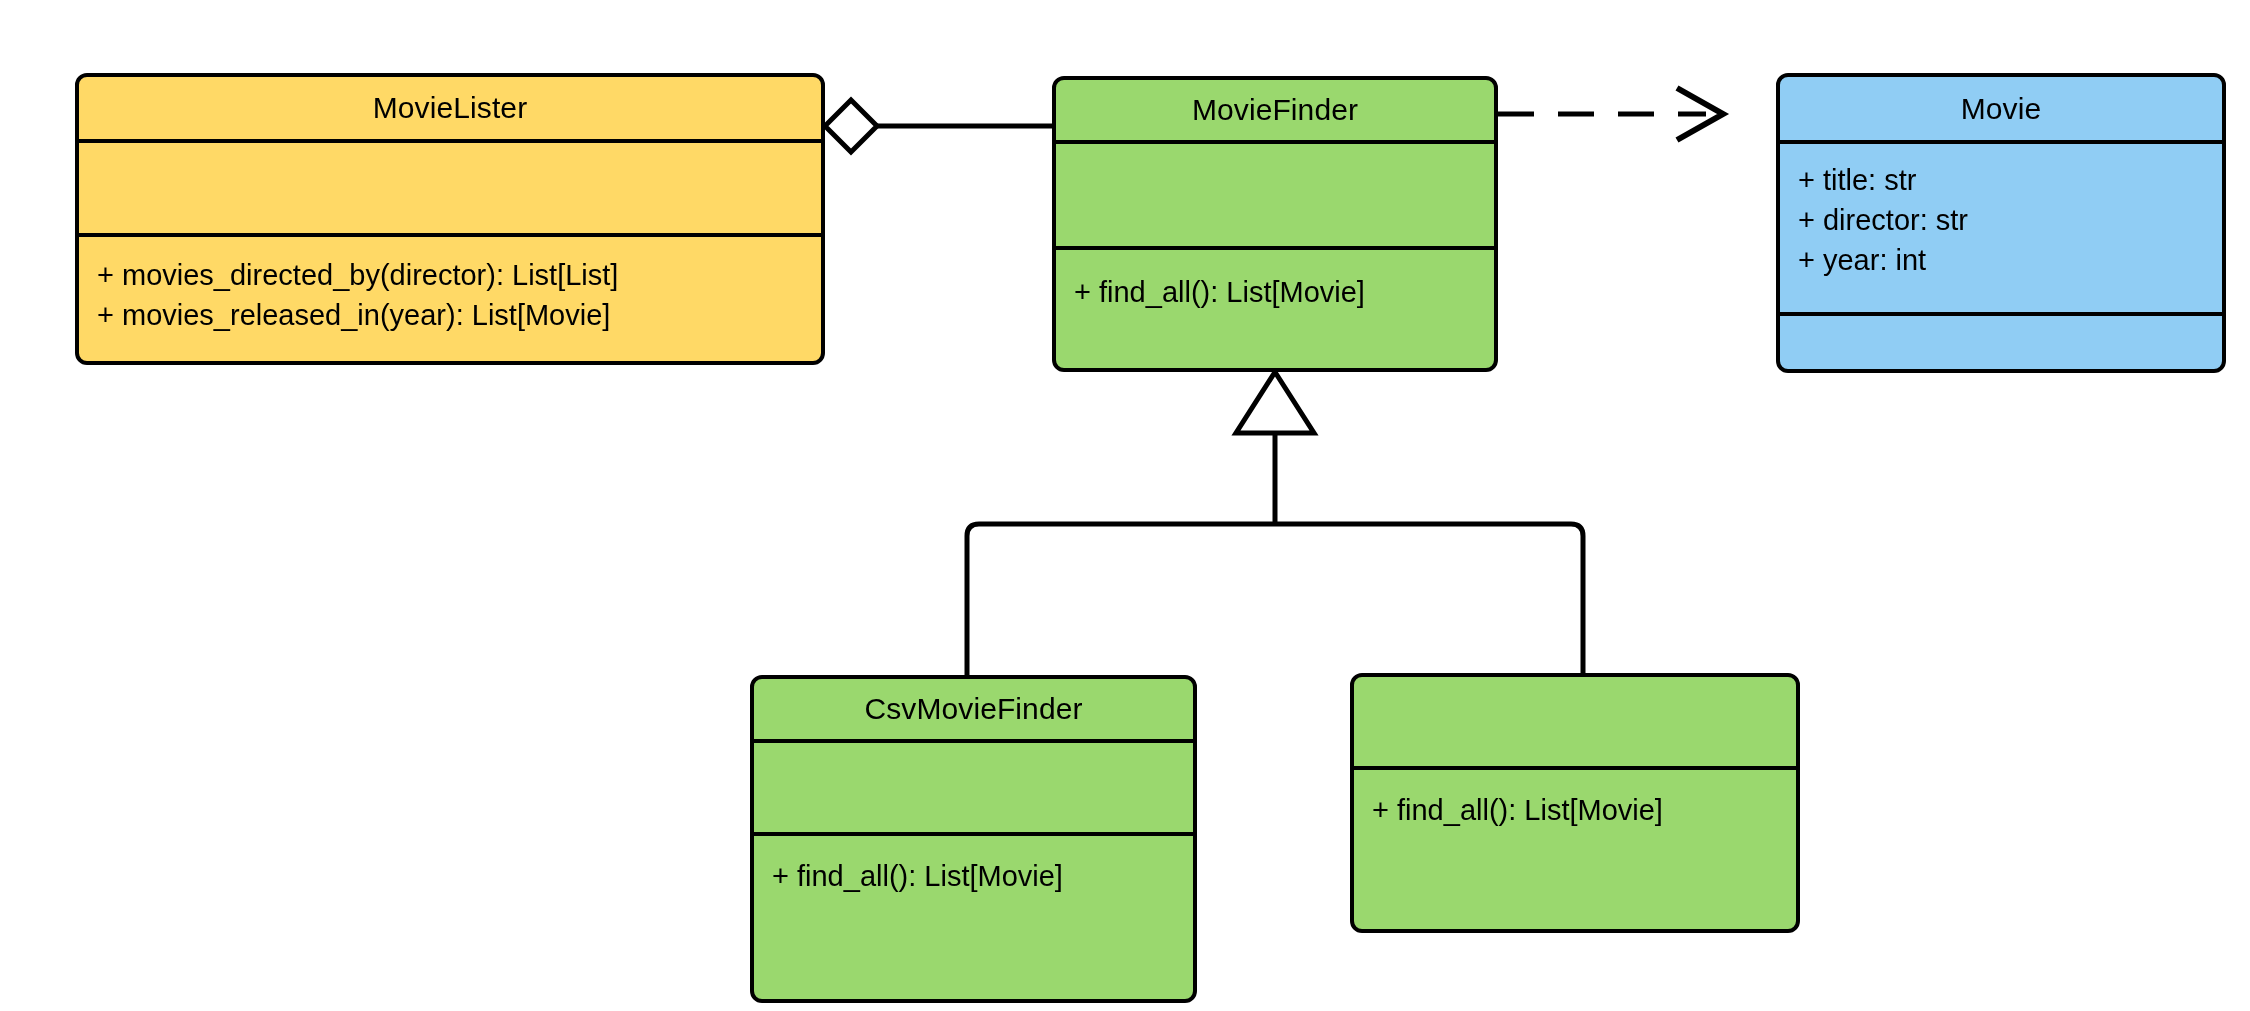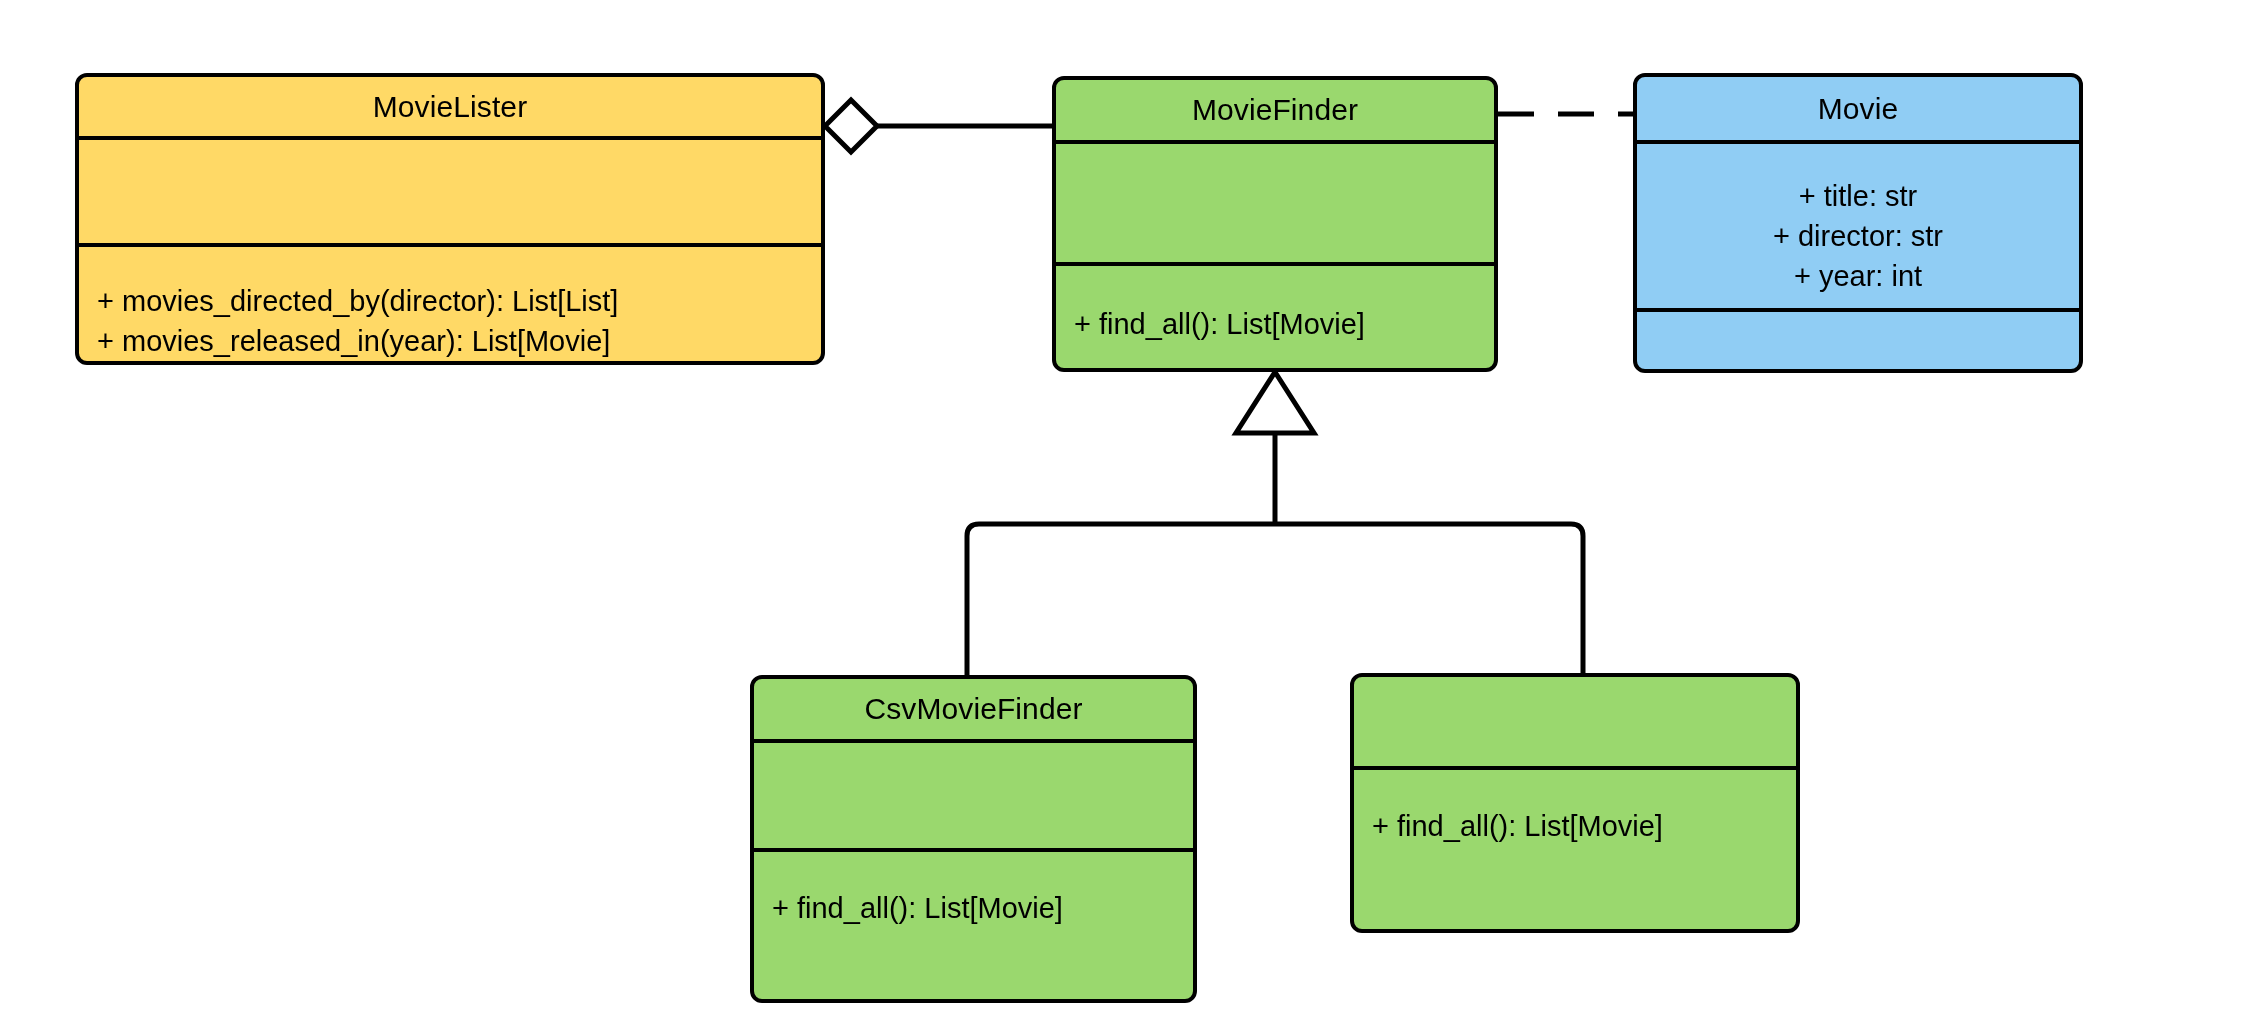--- a/index.html
+++ b/index.html
@@ -28,21 +28,20 @@
     pointer-events: none;
   }
   .uml-class {
     position: absolute;
     box-sizing: border-box;
     border: 4px solid #000000;
     border-radius: 12px;
     display: flex;
     flex-direction: column;
     overflow: hidden;
-    gap: 16px;
   }
   .uml-name-compartment {
     display: flex;
     align-items: center;
     justify-content: center;
     border-bottom: 4px solid #000000;
     box-sizing: border-box;
     font-size: 30px;
     color: #000000;
     letter-spacing: 0.1px;
@@ -79,25 +78,25 @@
 
   #node-moviefinder {
     left: 1052px; top: 76px; width: 446px; height: 296px;
     background: #9AD86E;
   }
   #node-moviefinder .uml-name-compartment { height: 64px; }
   #node-moviefinder .uml-attr-compartment { height: 106px; }
   #node-moviefinder .uml-method-compartment { flex: 1; padding-top: 22px; }
 
   #node-movie {
-    left: 1633px; top: 73px; width: 450px; height: 300px;
+    left: 1776px; top: 73px; width: 450px; height: 300px;
     background: #90CDF4;
   }
   #node-movie .uml-name-compartment { height: 67px; }
-  #node-movie .uml-attr-compartment { height: 152px; padding-top: 16px; text-align: center; }
+  #node-movie .uml-attr-compartment { height: 172px; padding-top: 16px; }
   #node-movie .uml-method-compartment { flex: 1; }
 
   #node-csvmoviefinder {
     left: 750px; top: 675px; width: 447px; height: 328px;
     background: #9AD86E;
   }
   #node-csvmoviefinder .uml-name-compartment { height: 64px; }
   #node-csvmoviefinder .uml-attr-compartment { height: 93px; }
   #node-csvmoviefinder .uml-method-compartment { flex: 1; padding-top: 20px; }
 

